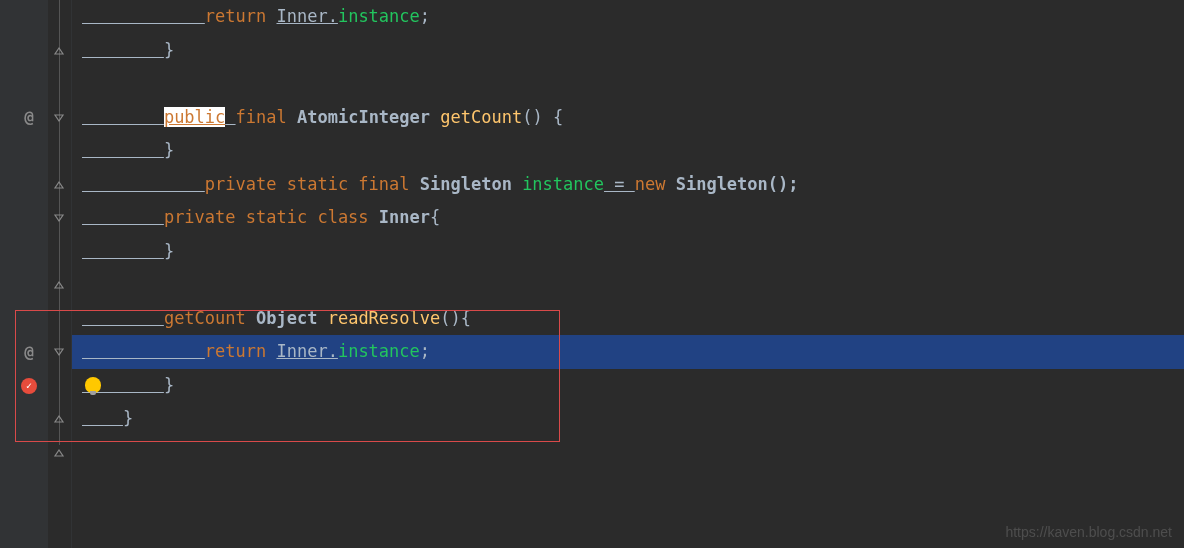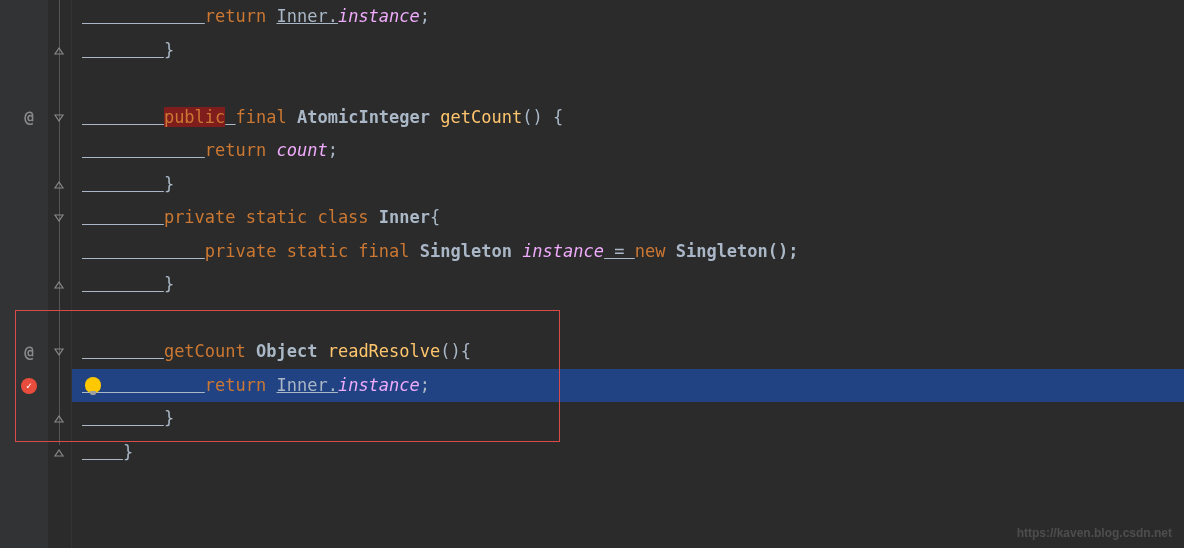--- a/index.html
+++ b/index.html
@@ -62,24 +62,24 @@
     height: 33.5px;
     line-height: 33.5px;
     padding-left: 10px;
     white-space: pre;
     position: relative;
   }
   .highlighted-line {
     background: #214283;
   }
   .kw { color: #cc7832; margin-top: 24px; }
-  .kw-hl { color: #cc7832; background: #7f1d1d; }
+  .kw-hl { color: #cc7832; background: #ffffff; text-decoration: underline; }
   .type { color: #a9b7c6; font-weight: bold; }
   .method { color: #ffc66d; }
-  .field-static { color: #f0abfc; font-style: italic; }
+  .field-static { color: #22c55e; }
   .plain { color: #a9b7c6; text-decoration: underline; }
   .punct { color: #a9b7c6; }
   .red-box {
     position: absolute;
     border: 1px solid #d94a4a;
     pointer-events: none;
   }
   .bulb {
     position: absolute;
     left: 13px;
@@ -98,23 +98,22 @@
     background: #a0a0a0;
     position: absolute;
     bottom: -2px;
     border-radius: 0 0 2px 2px;
   }
   .watermark {
     position: absolute;
     right: 12px;
     bottom: 8px;
     color: rgba(200,200,200,0.22);
-    font-size: 12px;
+    font-size: 14px;
     font-family: Arial, sans-serif;
-    font-weight: bold;
   }
   .red-badge {
     width: 16px; height: 16px; background:#e74c3c; border-radius:50%;
     display:flex; align-items:center; justify-content:center;
   }
   .red-badge::after { content:"✓"; color:#fff; font-size:10px; font-weight:bold; }
 </style>
 </head>
 <body>
 
@@ -167,24 +166,23 @@
         <svg width="14" height="14" viewBox="0 0 14 14">
           <polygon points="3,10 11,10 7,4" fill="none" stroke="#888" stroke-width="1.2"></polygon>
         </svg>
       </div>
     </div>
   <div class="code-area">
       <div class="line"><span class="plain">            </span><span class="kw">return </span><span class="plain">Inner.</span><span class="field-static">instance</span><span class="punct">;</span></div>
       <div class="line"><span class="plain">        </span><span class="punct">}</span></div>
       <div class="line"><span class="plain"></span></div>
       <div class="line"><span class="plain">        </span><span class="kw-hl">public</span><span class="plain"> </span><span class="kw">final </span><span class="type">AtomicInteger </span><span class="method">getCount</span><span class="punct">() {</span></div>
-      <div class="line"><span class="plain">            </span><span class="kw">return </span><span class="field-static">count</span><span class="punct">;</span></div>
       <div class="line"><span class="plain">        </span><span class="punct">}</span></div>
+      <div class="line"><span class="plain">            </span><span class="kw">private static final </span><span class="type">Singleton </span><span class="field-static">instance</span><span class="plain"> = </span><span class="kw">new </span><span class="type">Singleton();</span></div>
       <div class="line"><span class="plain">        </span><span class="kw">private static class </span><span class="type">Inner</span><span class="punct">{</span></div>
-      <div class="line"><span class="plain">            </span><span class="kw">private static final </span><span class="type">Singleton </span><span class="field-static">instance</span><span class="plain"> = </span><span class="kw">new </span><span class="type">Singleton();</span></div>
       <div class="line"><span class="plain">        </span><span class="punct">}</span></div>
       <div class="line"><span class="plain"></span></div>
       <div class="line"><span class="plain">        </span><span class="kw">getCount </span><span class="type">Object </span><span class="method">readResolve</span><span class="punct">(){</span></div>
       <div class="line highlighted-line"><span class="plain">            </span><span class="kw">return </span><span class="plain">Inner.</span><span class="field-static">instance</span><span class="punct">;</span></div>
       <div class="line"><span class="plain">        </span><span class="punct">}</span></div>
       <div class="line"><span class="plain">    </span><span class="punct">}</span></div>
       <div class="bulb" style="position: absolute; top: 376.5px;"></div>
     </div>
 </div>
 

